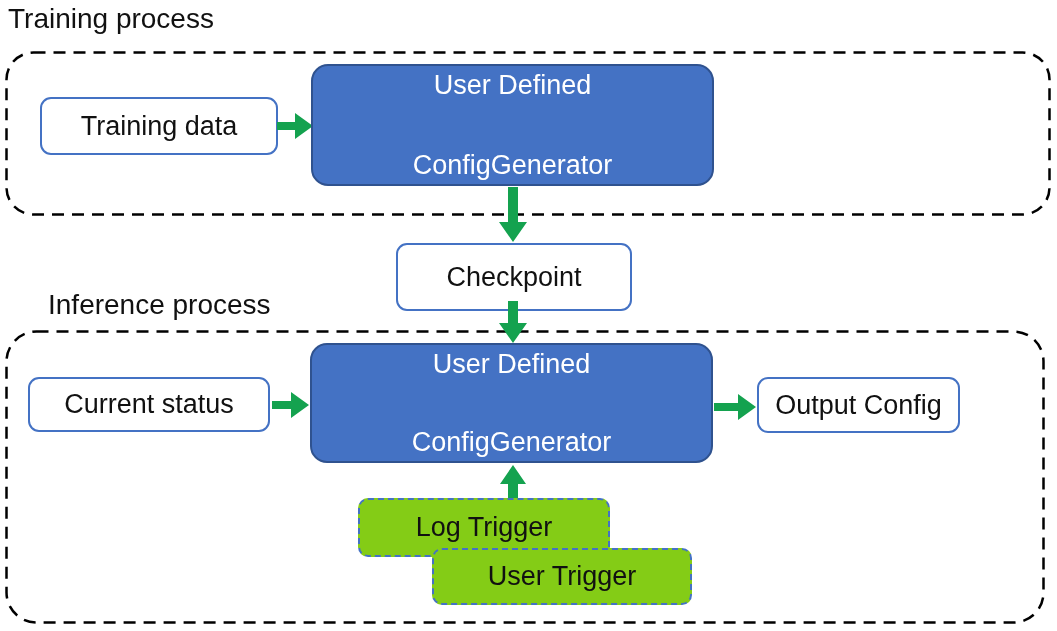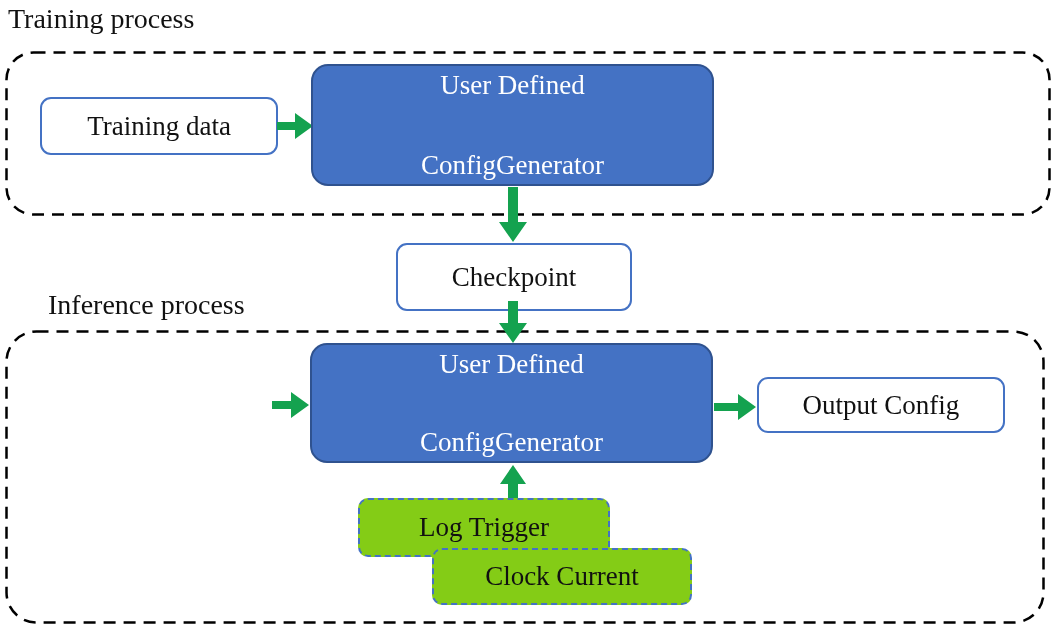--- a/index.html
+++ b/index.html
@@ -11,21 +11,21 @@
     --text-dark: #111111;
   }
   * { margin: 0; padding: 0; box-sizing: border-box; }
   html, body { background: #ffffff; }
   body {
     font-family: "Liberation Sans", "DejaVu Sans", sans-serif;
     width: 1057px; height: 631px;
     position: relative; overflow: hidden;
     color: var(--text-dark);
   }
-  .canvas { position: absolute; left: 0; top: 0; width: 1057px; height: 631px; font-family: Liberation Serif, serif; }
+  .canvas { position: absolute; left: 0; top: 0; width: 1057px; height: 631px; }
 
   .section-label {
     position: absolute;
     font-size: 28px;
     line-height: 34px;
     color: var(--text-dark);
     white-space: nowrap;
   }
 
   .container-svg { position: absolute; }
@@ -105,49 +105,52 @@
         <polygon points="9,0 19,0 19,22 28,22 14,42 0,22 9,22"></polygon>
       </svg>
   </div>
 
   <div class="section-label" style="left:8px; top:288px;margin-left:40px;">Inference process</div>
 
   <svg class="container-svg" style="left:5px; top:330px;" width="1040" height="294">
     <rect x="1.5" y="1.5" width="1037" height="291" rx="30" ry="30" fill="none" stroke="var(--dash-color)" stroke-width="2.5" stroke-dasharray="12 8"></rect>
   </svg>
 
+  <div class="box io-box" style="left:28px; top:377px; width:242px; height:55px;">
+    <span>Current status</span>
+  </div>
 
   <div class="arrow" style="left:272px; top:392px;">
     <svg width="37" height="26">
         <polygon points="0,9 19,9 19,0 37,13 19,26 19,17 0,17"></polygon>
       </svg>
   </div>
 
   <div class="box generator-box" style="left:310px; top:343px; width:403px; height:120px;">
     <div>User Defined</div>
     <div>ConfigGenerator</div>
   </div>
 
   <div class="arrow" style="left:714px; top:394px;">
     <svg width="42" height="26">
         <polygon points="0,9 24,9 24,0 42,13 24,26 24,17 0,17"></polygon>
       </svg>
   </div>
 
-  <div class="box io-box" style="left:757px; top:377px; width:248px; height:56px;">
+  <div class="box io-box" style="left:757px; top:377px; width:203px; height:56px;">
     <span>Output Config</span>
   </div>
 
   <div class="arrow" style="left:500px; top:465px;">
     <svg width="26" height="33">
         <polygon points="13,0 26,19 18,19 18,33 8,33 8,19 0,19"></polygon>
       </svg>
   </div>
 
   <div class="box trigger-box" style="left:358px; top:498px; width:252px; height:59px; z-index:1;">
     <span>Log Trigger</span>
   </div>
 
   <div class="box trigger-box" style="left:432px; top:548px; width:260px; height:57px; z-index:2;">
-    <span>Clock Current</span>
+    <span>User Trigger</span>
   </div>
 
 </div>
 
 </body></html>

